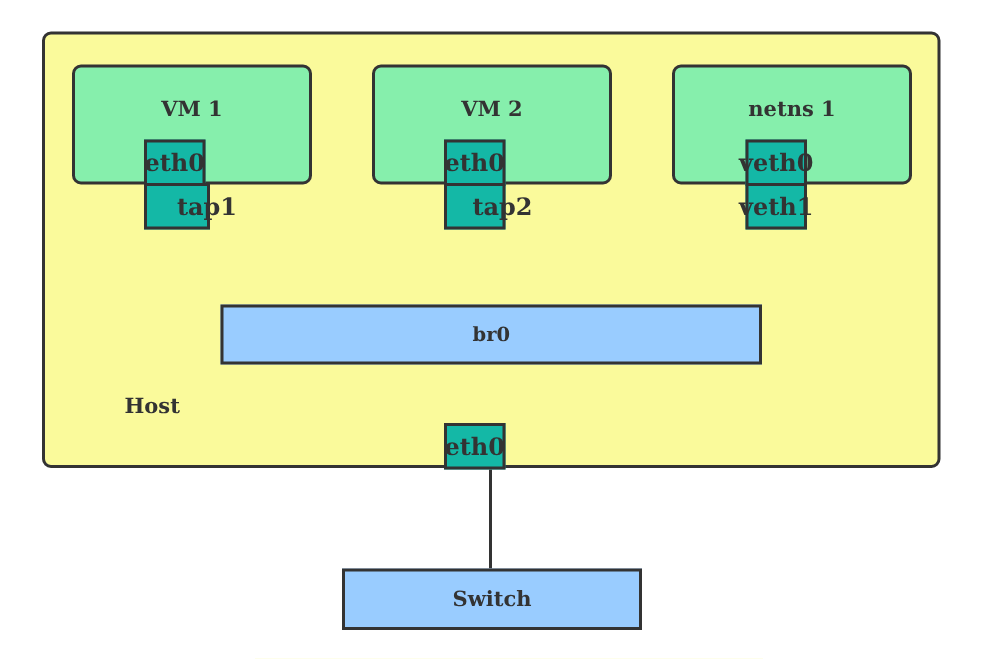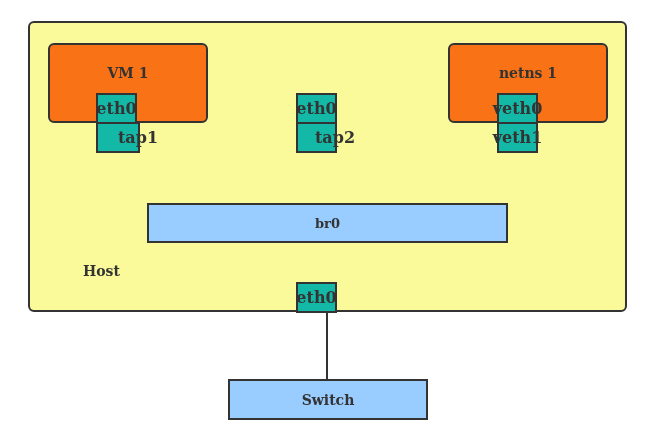--- a/index.html
+++ b/index.html
@@ -10,21 +10,21 @@
   .node{
     position:absolute;box-sizing:border-box;border:2px solid #333333;
     display:flex;align-items:center;justify-content:center;
     font-weight:bold;color:#333333;
   }
   .host-box{
     left:28px;top:21px;width:599px;height:291px;
     background:#FAFA9B;border-radius:6px;
   }
   .group-box{
-    background:#f97316;border-radius:6px;width:160px;height:80px;top:43px;
+    background:#86efac;border-radius:6px;width:160px;height:80px;top:43px;
     align-items:flex-start;font-size:14px;
   }
   .group-box .group-label{margin-top:20px;}
   .vm1{left:48px;} .vm2{left:248px;} .netns1{left:448px;}
   .iface{
     background:#14b8a6;width:41px;height:31px;font-size:16px;
   }
   .br0{
     left:147px;top:203px;width:361px;height:40px;
     background:#99CCFF;font-size:13px;
@@ -64,20 +64,23 @@
   <div class="node group-box vm1">
     <span class="group-label">VM 1</span>
   </div>
   <div class="node iface" style="left:96px;top:93px;">
     <span>eth0</span>
   </div>
   <div class="node iface" style="left:96px;top:122px;padding-left:40px;">
     <span>tap1</span>
   </div>
 
+  <div class="node group-box vm2">
+    <span class="group-label">VM 2</span>
+  </div>
   <div class="node iface" style="left:296px;top:93px;">
     <span>eth0</span>
   </div>
   <div class="node iface" style="left:296px;top:122px;padding-left:37px;">
     <span>tap2</span>
   </div>
 
   <div class="node group-box netns1">
     <span class="group-label">netns 1</span>
   </div>

